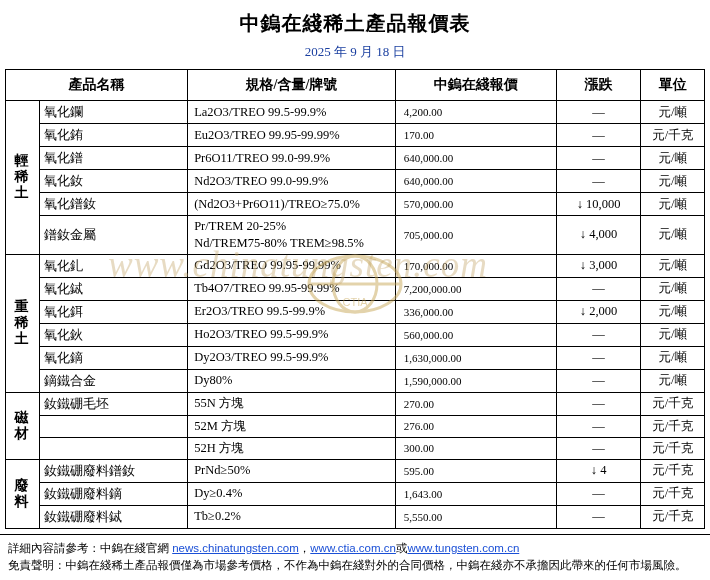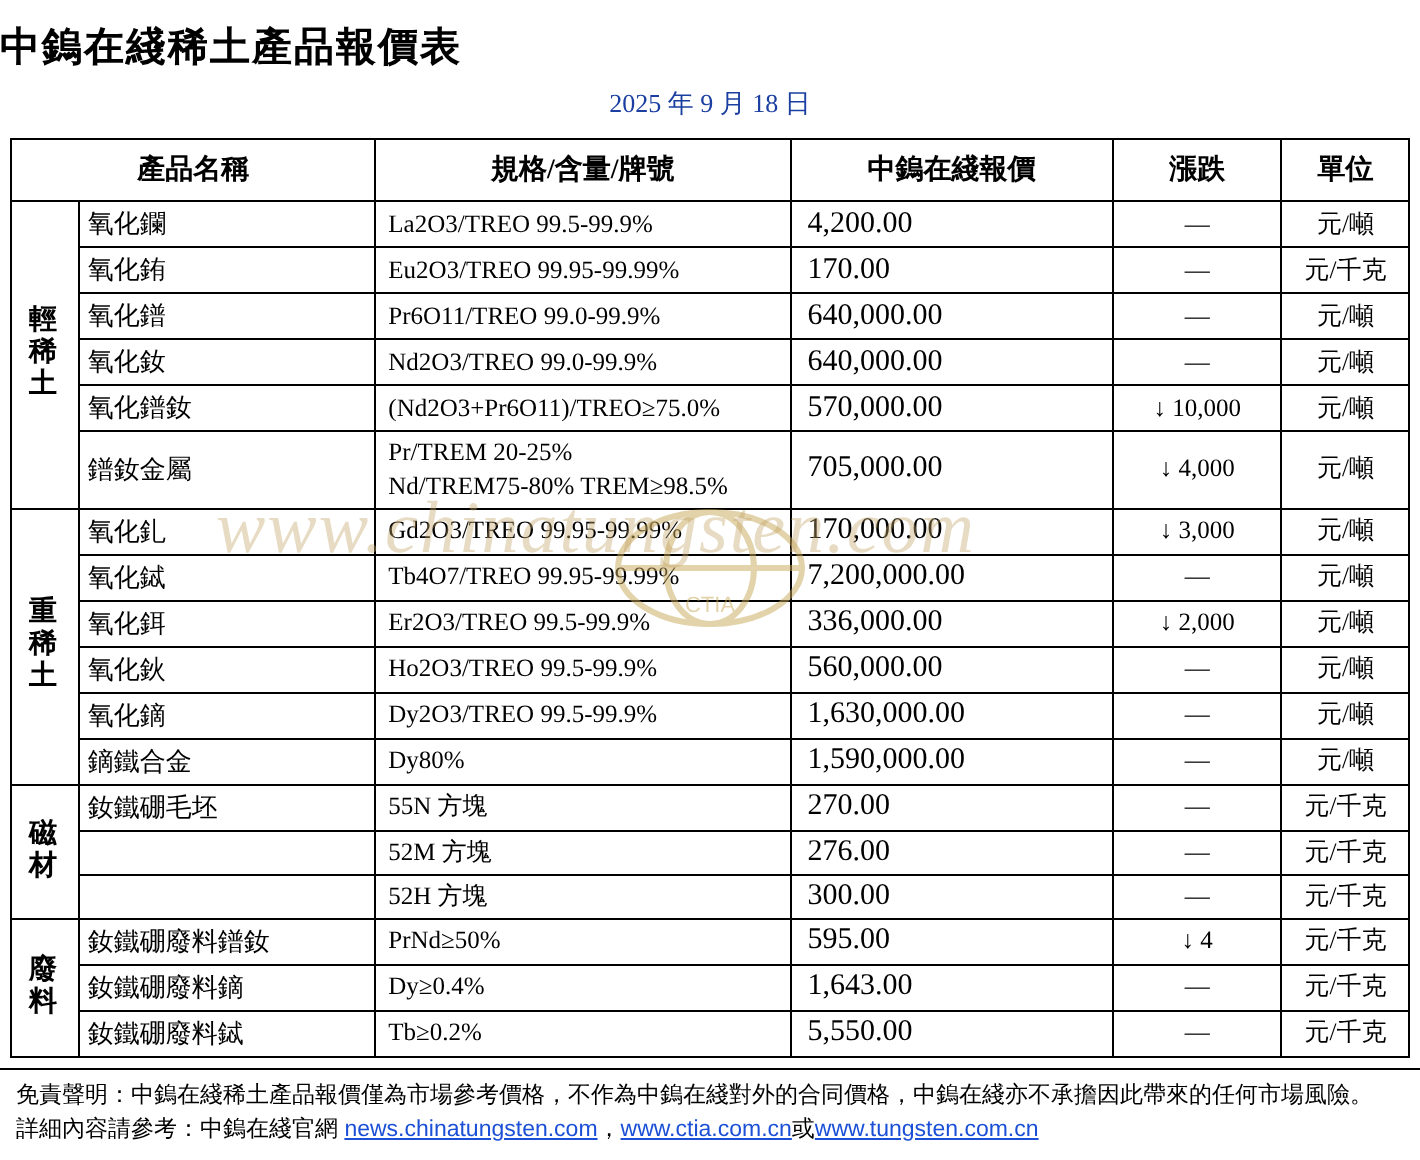--- a/index.html
+++ b/index.html
@@ -6,20 +6,21 @@
   body{
     width:710px;height:580px;
     background:#ffffff;
     font-family:"Liberation Serif", serif;
     color:#000;
     position:relative;
     overflow:hidden;
   }
   .page{position:relative;width:710px;height:580px;box-sizing:border-box;padding:0;}
   .title{
+    text-align:center;
     font-size:20px;
     font-weight:bold;
     letter-spacing:1px;
     padding-top:10px;
     padding-bottom:6px;
   }
   .subtitle{
     text-align:center;
     font-size:13px;
     color:#1a3fa0;
@@ -49,21 +50,21 @@
     text-align:center;
     font-weight:bold;
     font-size:14px;
     width:32px;
     letter-spacing:2px;
     line-height:1.15;
   }
   .cat span{display:block;}
   .pname{text-align:left;font-size:13px;}
   .spec{text-align:left;padding-left:6px;font-size:12.5px;}
-  .price{text-align:left;padding-left:8px;font-size:15px;}
+  .price{text-align:left;padding-left:8px;font-size:11px;}
   .chg{text-align:center;font-size:12.5px;}
   .unit{text-align:center;font-size:12.5px;}
   .two-line{line-height:1.35;}
   .watermark{
     position:absolute;
     left:0;top:243px;
     width:596px;
     text-align:center;
     font-size:37px;
     font-family:"Liberation Serif", serif;
@@ -278,20 +279,20 @@
           <td class="pname">釹鐵硼廢料鋱</td>
           <td class="spec">Tb≥0.2%</td>
           <td class="price">5,550.00</td>
           <td class="chg">—</td>
           <td class="unit">元/千克</td>
         </tr>
       </tbody>
   </table>
 
   <div class="footer">
-    <div>免責聲明：中鎢在綫稀土產品報價僅為市場參考價格，不作為中鎢在綫對外的合同價格，中鎢在綫亦不承擔因此帶來的任何市場風險。</div>
     <div>
       <span>詳細內容請參考：中鎢在綫官網</span>
       <a href="#">news.chinatungsten.com</a><span>，</span><a href="#">www.ctia.com.cn</a><span>或</span><a href="#">www.tungsten.com.cn</a>
     </div>
+    <div>免責聲明：中鎢在綫稀土產品報價僅為市場參考價格，不作為中鎢在綫對外的合同價格，中鎢在綫亦不承擔因此帶來的任何市場風險。</div>
   </div>
 
 </div>
 
 </body></html>

